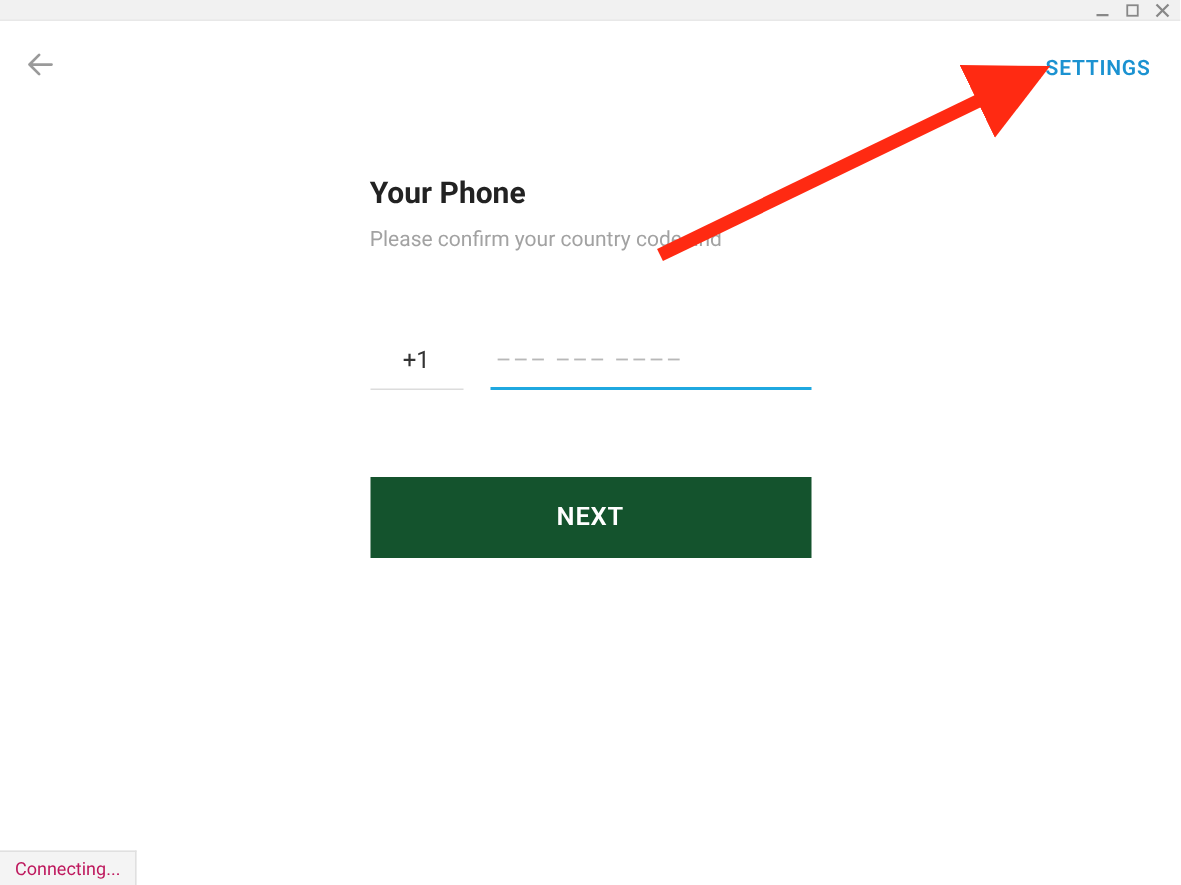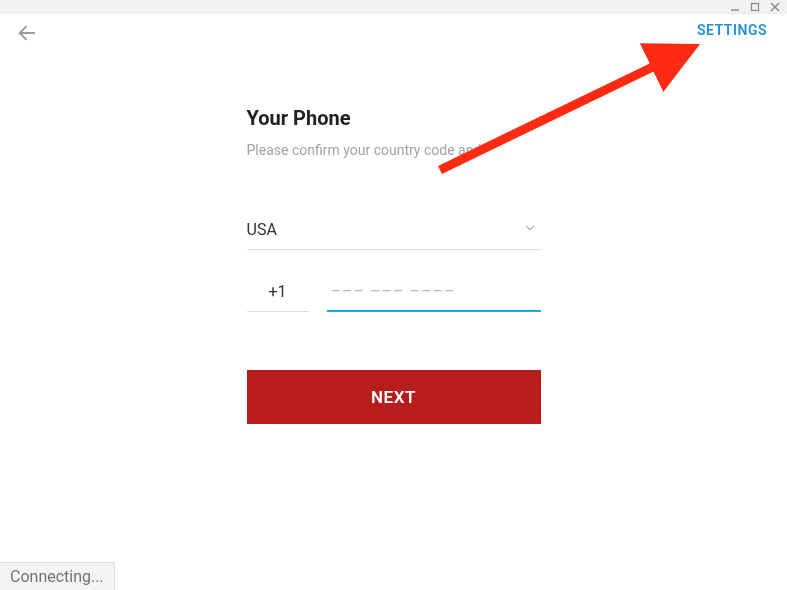--- a/index.html
+++ b/index.html
@@ -32,22 +32,22 @@
       height: 12px;
       display: flex;
       align-items: center;
       justify-content: center;
       cursor: pointer;
       color: #777;
     }
     .header {
       display: flex;
       justify-content: space-between;
-      align-items: flex-start;
-      padding: 8px 20px 0 16px;
+      align-items: flex-end;
+      padding: 18px 20px 0 16px;
       gap: 40px;
     }
     .back-btn {
       color: #9a9a9a;
       cursor: pointer;
       display: flex;
       align-items: center;
       justify-content: center;
     }
     .settings-link {
@@ -116,38 +116,38 @@
       letter-spacing: 2px;
       background: transparent;
     }
     .phone-input::placeholder {
       color: #b8b8b8;
       letter-spacing: 1px;
     }
     .next-btn {
       width: 100%;
       height: 54px;
-      background: #b91c1c;
+      background: #14532d;
       color: #fff;
       border: none;
       font-size: 17px;
       font-weight: 600;
       letter-spacing: 0.5px;
       cursor: pointer;
     }
     .connecting {
       position: absolute;
       left: 0;
       bottom: 0;
       background: #f4f4f4;
       border: 1px solid #e0e0e0;
       border-left: none;
       border-bottom: none;
-      font-size: 16px;
-      color: #737373;
+      font-size: 12px;
+      color: #be185d;
       padding: 4px 10px;
     }
     .arrow-overlay {
       position: absolute;
       top: 32px;
       left: 430px;
       pointer-events: none;
     }
   </style>
 </head>
@@ -180,28 +180,20 @@
   </div>
   <div class="settings-link">SETTINGS</div>
 </div>
 
 <div class="content">
   <div class="title">Your Phone</div>
   <div class="subtitle">
     <span>Please confirm your country code and</span><br>
   </div>
 
-  <div class="country-select">
-    <span class="country-name">USA</span>
-    <span class="chevron">
-      <svg width="14" height="14" viewBox="0 0 24 24" fill="none">
-          <path d="M6 9l6 6 6-6" stroke="#b4b4b4" stroke-width="2" stroke-linecap="round" stroke-linejoin="round"></path>
-        </svg>
-    </span>
-  </div>
 
   <div class="phone-row">
     <input class="code-input" type="text" value="+1" style="">
     <input class="phone-input" type="text" placeholder="––– ––– ––––" style="">
   </div>
 
   <button class="next-btn">NEXT</button>
 </div>
 
 <div class="connecting">Connecting...</div>

